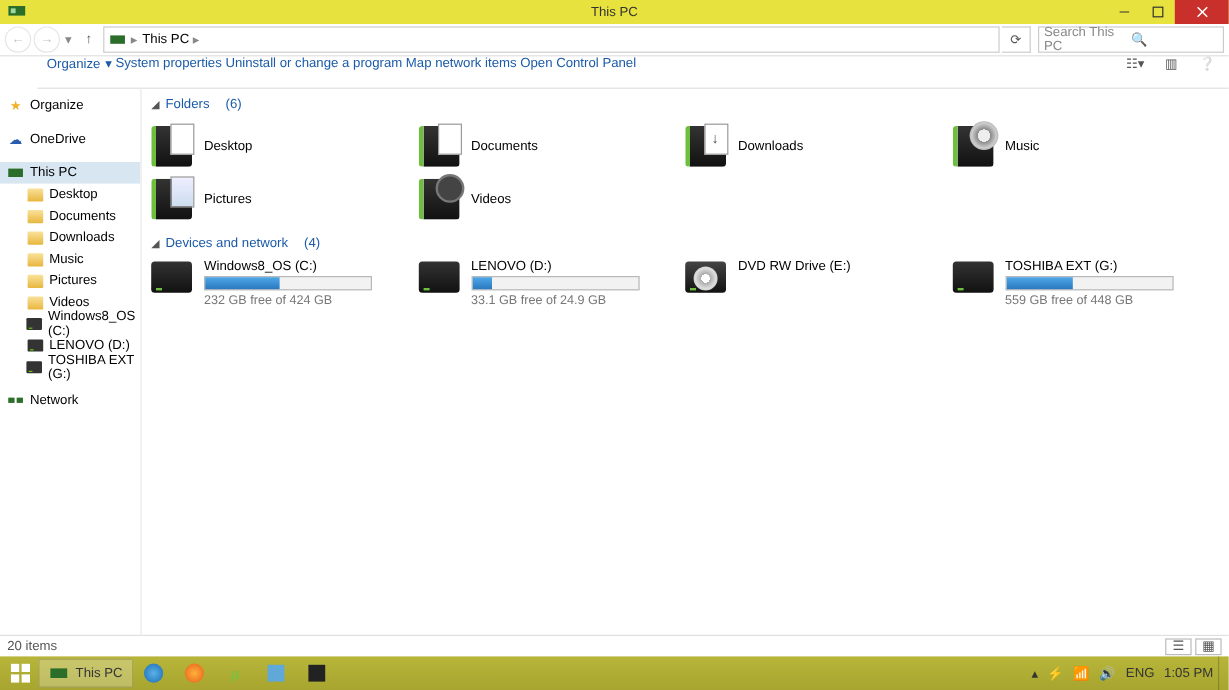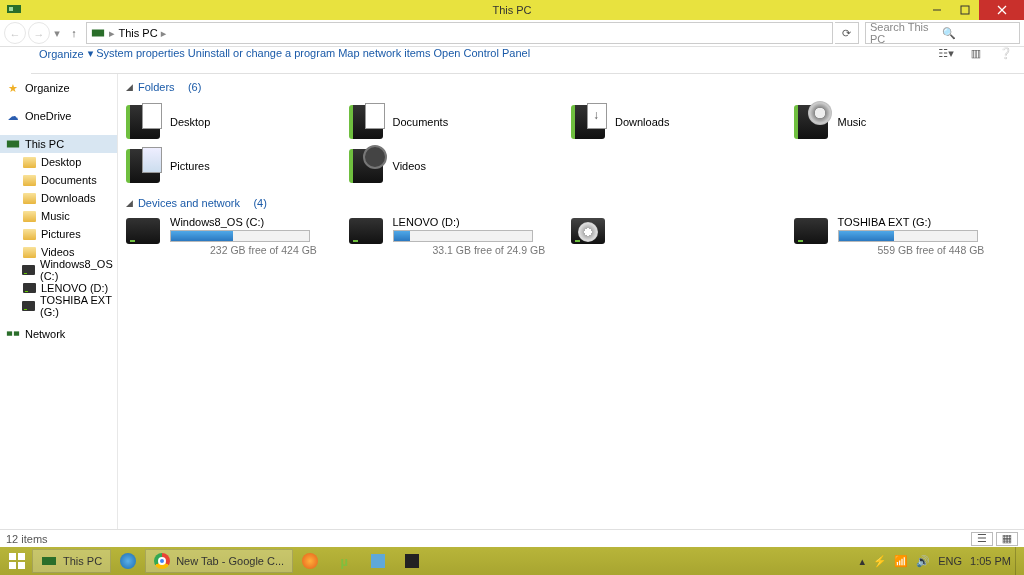--- a/index.html
+++ b/index.html
@@ -67,21 +67,21 @@
 
 .drive-item { display: flex; gap: 10px; }
 .drive-ico { width: 34px; height: 26px; background: linear-gradient(#333,#111); border-radius: 3px; position:relative; margin-top:2px; flex-shrink:0; }
 .drive-ico::after { content:""; position:absolute; bottom:2px; left:4px; width:5px; height:2px; background:#6fbf3f; }
 .drive-ico.dvd { background: linear-gradient(#444,#111); }
 .drive-ico.dvd::before { content:""; position:absolute; top:4px; left:7px; width:20px; height:20px; border-radius:50%; background: radial-gradient(#fff 25%, #aaa 26%, #ddd 60%, #aaa); }
 .drive-info { flex:1; }
 .drive-name { margin-bottom: 2px; }
 .drive-bar { width: 140px; height: 12px; border: 1px solid #b8b8b8; background: #f2f2f2; margin-bottom: 2px; position: relative; }
 .drive-bar-fill { height: 100%; background: linear-gradient(#4fa8e8, #2a78c0); }
-.drive-free { color: #777; font-size: 10.5px; margin-left: 40px; }
+.drive-free { color: #777; font-size: 10.5px; }
 
 
 .status-bar { height: 18px; border-top: 1px solid #e0e0e0; display: flex; align-items: center; padding: 0 6px; color: #555; font-size: 11px; }
 .status-bar .sp { flex:1; }
 .view-btn { width: 22px; height: 14px; border: 1px solid #bbb; margin-left: 3px; display:inline-flex; align-items:center; justify-content:center; }
 
 
 .taskbar { height: 28px; background: linear-gradient(#b8b53a, #a8a530); display: flex; align-items: center; padding: 0 2px; color: #fff; }
 .start { width: 30px; height: 28px; display:flex; align-items:center; justify-content:center; }
 .start svg { width: 16px; height: 16px; }
@@ -339,37 +339,40 @@
           <div class="drive-info">
             <div class="drive-name">LENOVO (D:)</div>
             <div class="drive-bar">
               <div class="drive-bar-fill" style="width:12%"></div>
             </div>
             <div class="drive-free">33.1 GB free of 24.9 GB</div>
           </div>
         </div>
         <div class="drive-item">
           <div class="drive-ico dvd"></div>
+          <div class="drive-info">
+            <div class="drive-name">DVD RW Drive (E:)</div>
+          </div>
         </div>
         <div class="drive-item">
           <div class="drive-ico "></div>
           <div class="drive-info">
             <div class="drive-name">TOSHIBA EXT (G:)</div>
             <div class="drive-bar">
               <div class="drive-bar-fill" style="width:40%"></div>
             </div>
             <div class="drive-free">559 GB free of 448 GB</div>
           </div>
         </div>
       </div>
   </div>
 </div>
 
 <div class="status-bar">
-  <span>12 items</span>
+  <span>20 items</span>
   <span class="sp"></span>
   <span class="view-btn">☰</span>
   <span class="view-btn">▦</span>
 </div>
 
 <div class="taskbar">
   <div class="start">
     <svg viewBox="0 0 16 16">
         <rect x="0" y="0" width="7" height="7" fill="#fff"></rect>
         <rect x="9" y="0" width="7" height="7" fill="#fff"></rect>
@@ -384,26 +387,20 @@
             <rect x="1" y="4" width="14" height="8" fill="#2a6e2a"></rect>
           </svg>
         </span>
         <span>This PC</span>
       </div>
       <div class="task-item">
         <span class="task-ico">
           <span class="ie-ico"></span>
         </span>
       </div>
-      <div class="task-item active">
-        <span class="task-ico">
-          <span class="chrome-ico"></span>
-        </span>
-        <span>New Tab - Google C...</span>
-      </div>
       <div class="task-item">
         <span class="task-ico">
           <span class="ff-ico"></span>
         </span>
       </div>
       <div class="task-item">
         <span class="task-ico">
           <span class="ut-ico">µ</span>
         </span>
       </div>

